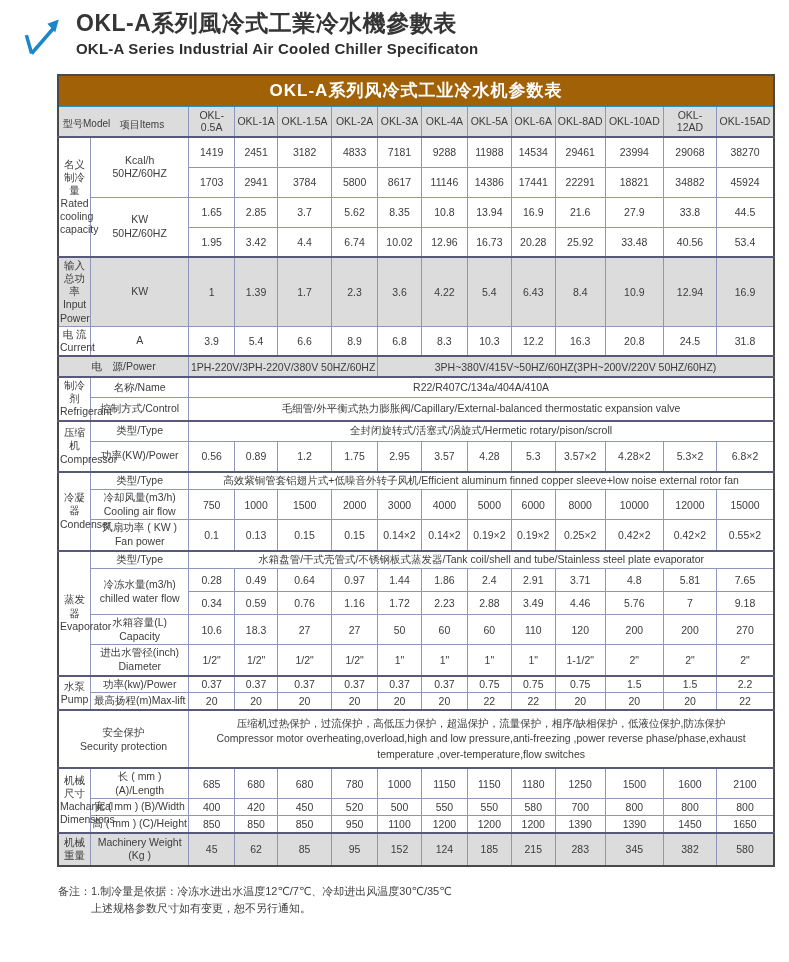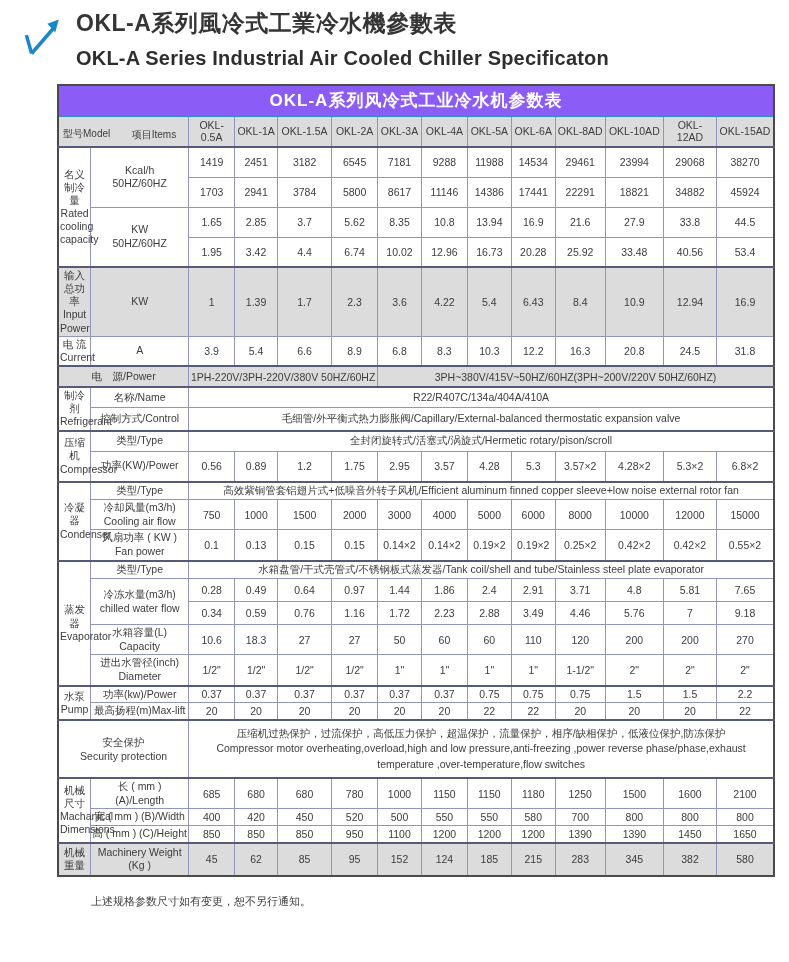--- a/index.html
+++ b/index.html
@@ -8,32 +8,32 @@
     width:789px; height:962px; overflow:hidden;
     font-family:"Liberation Sans","DejaVu Sans",sans-serif;
     color:#3a3a3a;
   }
   .page { position:relative; width:789px; height:752px; padding:8px 14px 0 22px; }
 
   
   .hdr { display:flex; align-items:flex-start; gap:12px; }
   .logo { flex:0 0 auto; margin-top:4px; }
   .titles h1 { font-size:23px; font-weight:700; color:#353535; letter-spacing:0.5px; }
-  .titles h2 { font-size:20px; font-weight:600; color:#2e2e2e; margin-top:8px; letter-spacing:0.2px; }
+  .titles h2 { font-size:15px; font-weight:600; color:#2e2e2e; margin-top:1px; letter-spacing:0.2px; }
 
   
   table.spec {
     border-collapse:collapse; table-layout:fixed;
     width:718px; margin:14px 0 0 35px;
     font-size:10.5px; color:#3c3c3c;
   }
   table.spec td { border:1px solid #9095bb; text-align:center; vertical-align:middle; padding:1px 1px; }
   table.spec { border:2px solid #4a4a4a; }
   tr.r-title td {
-    background:#8b5cf6; color:#fff; font-size:17px; font-weight:600;
+    background:#a16207; color:#fff; font-size:17px; font-weight:600;
     height:31px; letter-spacing:1px; border:1px solid #2a8fc0;
   }
   tr.gray td { background:#dcdcdc; }
   tr.r-head td { height:31px; font-weight:400; }
   .pre { white-space:pre-line;margin-top:40px; }
   td.cat { font-size:10.5px; line-height:1.25; }
   td.item { line-height:1.3; }
   td.wide { font-size:10.5px; }
   tr.group td { border-top:2px solid #565a78; }
   .h-lg td { height:30px; }
@@ -47,21 +47,21 @@
 
   
   td.corner {
     position:relative; font-size:10px; padding:0;
     background-image:linear-gradient(to bottom right,
       rgba(0,0,0,0) calc(50% - 0.7px), #8d92b5 calc(50% - 0.7px),
       #8d92b5 calc(50% + 0.7px), rgba(0,0,0,0) calc(50% + 0.7px)),
       linear-gradient(#dcdcdc,#dcdcdc);
   }
   td.corner .m { position:absolute; left:4px; top:36%; }
-  td.corner .i { position:absolute; right:12px; top:38%; }
+  td.corner .i { position:absolute; right:24px; top:38%; }
 
   
   .notes { margin:16px 0 0 36px; font-size:11px; line-height:1.52; color:#3f3f3f; }
   .notes div { white-space:pre-wrap; }
 </style>
 </head>
 <body>
 
 <div class="page">
 
@@ -122,21 +122,21 @@
     <tr class="group h-lg">
       <td class="cat pre" rowspan="4">名义制冷量
 Rated
 cooling
 capacity</td>
       <td class="item pre" rowspan="2">Kcal/h
 50HZ/60HZ</td>
     <td class="val">1419</td>
           <td class="val">2451</td>
           <td class="val">3182</td>
-          <td class="val">6545</td>
+          <td class="val">4833</td>
           <td class="val">7181</td>
           <td class="val">9288</td>
           <td class="val">11988</td>
           <td class="val">14534</td>
           <td class="val">29461</td>
           <td class="val">23994</td>
           <td class="val">29068</td>
           <td class="val">38270</td>
         </tr>
     <tr class="h-lg">
@@ -471,17 +471,18 @@
           <td class="val">215</td>
           <td class="val">283</td>
           <td class="val">345</td>
           <td class="val">382</td>
           <td class="val">580</td>
         </tr>
   </tbody>
     </table>
 
   <div class="notes">
+    <div>备注：1.制冷量是依据：冷冻水进出水温度12℃/7℃、冷却进出风温度30℃/35℃</div>
     <div>　　　上述规格参数尺寸如有变更，恕不另行通知。</div>
 
   </div>
 
 </div>
 
 </body></html>

